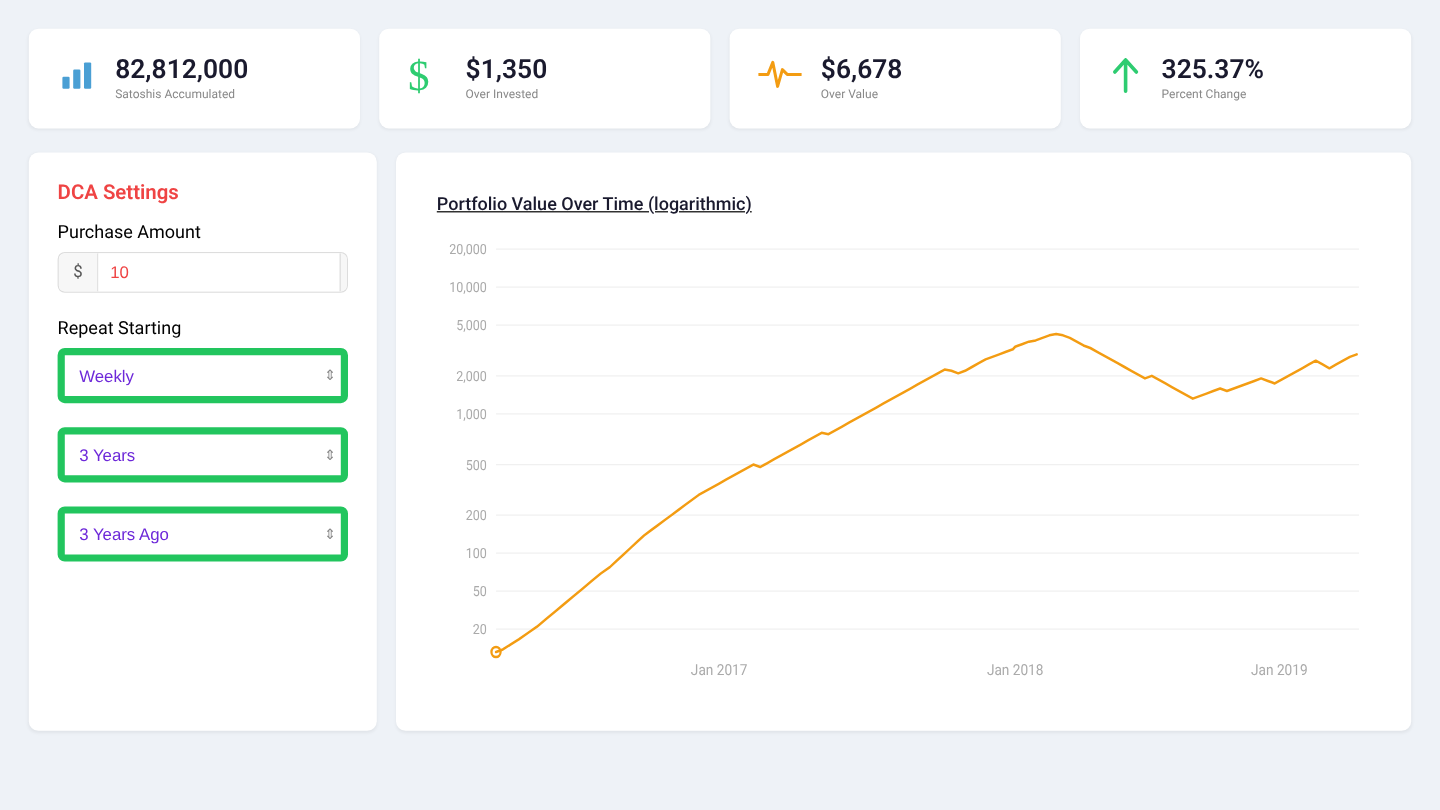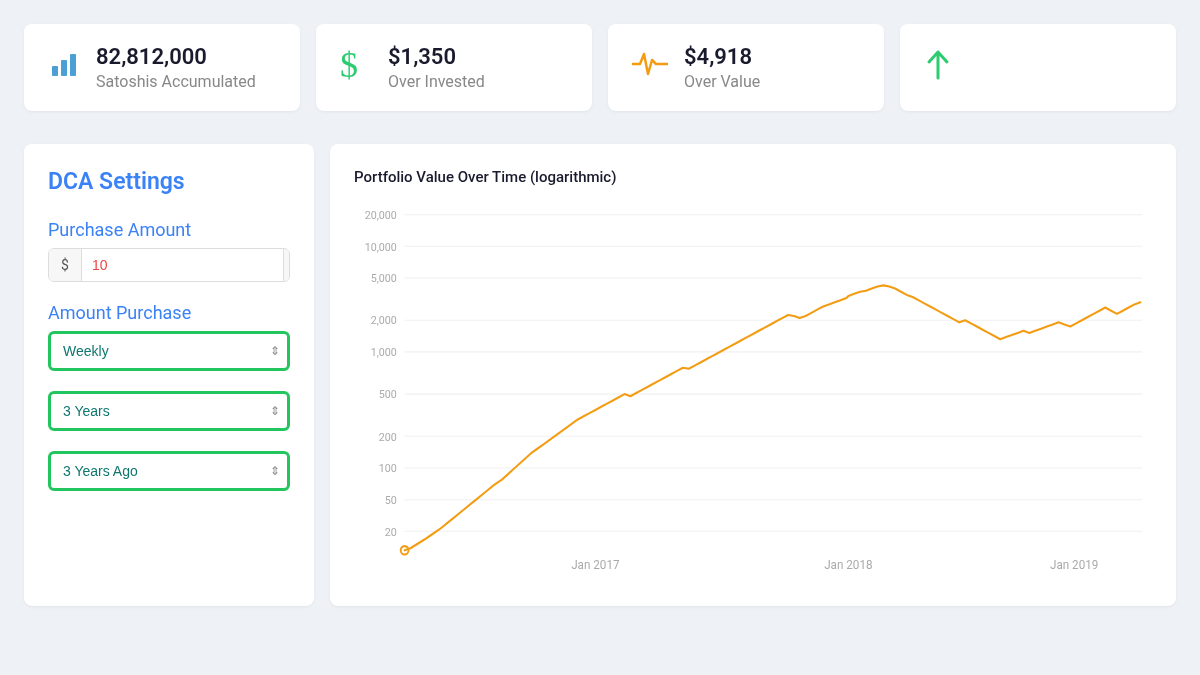--- a/index.html
+++ b/index.html
@@ -7,21 +7,21 @@
       background: #eef2f7;
       font-family: -apple-system, BlinkMacSystemFont, 'Segoe UI', Roboto, sans-serif;
       padding: 24px;
       min-height: 675px;
       width: 1200px;
     }
     .top-cards {
       display: grid;
       grid-template-columns: repeat(4, 1fr);
       gap: 16px;
-      margin-bottom: 33px;
+      margin-bottom: 20px;
     }
     .card {
       background: #fff;
       border-radius: 8px;
       padding: 20px 24px;
       display: flex;
       align-items: center;
       gap: 16px;
       box-shadow: 0 1px 3px rgba(0,0,0,0.06);
     }
@@ -30,47 +30,47 @@
       flex-shrink: 0;
     }
     .card-info {}
     .card-value {
       font-size: 22px;
       font-weight: 600;
       color: #1a1a2e;
       line-height: 1.2;
     }
     .card-label {
-      font-size: 16px;
+      font-size: 10px;
       color: #888;
       margin-top: 2px;
     }
     .bottom-section {
       display: grid;
       grid-template-columns: 290px 1fr;
       gap: 16px;
     }
     .settings-panel {
       background: #fff;
       border-radius: 8px;
       padding: 24px;
       box-shadow: 0 1px 3px rgba(0,0,0,0.06);
     }
     .settings-title {
-      font-size: 23px;
+      font-size: 17px;
       font-weight: 600;
-      color: #3b82f6;
-      margin-bottom: 24px;
+      color: #ef4444;
+      margin-bottom: 13px;
     }
     .field-group {
       margin-bottom: 20px;
     }
     .field-label {
-      font-size: 18px;
-      color: #3b82f6;
+      font-size: 15px;
+      color: #000000;
       margin-bottom: 8px;
     }
     .input-row {
       display: flex;
       border: 1px solid #ddd;
       border-radius: 6px;
       overflow: hidden;
     }
     .input-prefix {
       background: #f7f7f7;
@@ -97,44 +97,45 @@
       color: #555;
       display: flex;
       align-items: center;
     }
     .select-wrapper {
       position: relative;
     }
     .select-wrapper select {
       width: 100%;
       padding: 9px 32px 9px 12px;
-      border: 3px solid #22c55e;
+      border: 6px solid #22c55e;
       border-radius: 6px;
       background: #fff;
       font-size: 14px;
-      color: #0f766e;
+      color: #6d28d9;
       appearance: none;
       -webkit-appearance: none;
       outline: none;
       cursor: pointer;
     }
     .select-arrow {
       position: absolute;
       right: 10px;
       top: 50%;
       transform: translateY(-50%);
       pointer-events: none;
       color: #888;
       font-size: 12px;
     }
     .chart-panel {
       background: #fff;
       border-radius: 8px;
-      padding: 24px;
+      padding: 34px;
       box-shadow: 0 1px 3px rgba(0,0,0,0.06);
+      text-decoration: underline;
     }
     .chart-title {
       font-size: 15px;
       font-weight: 500;
       color: #1a1a2e;
       margin-bottom: 16px;
     }
     .chart-area {
       position: relative;
       width: 100%;
@@ -178,51 +179,55 @@
     </div>
   </div>
 
   <div class="card">
     <div class="card-icon">
       <svg width="36" height="28" viewBox="0 0 36 28" fill="none">
         <polyline points="0,14 8,14 12,4 16,24 20,10 24,14 36,14" stroke="#f39c12" stroke-width="2.5" fill="none" stroke-linejoin="round" stroke-linecap="round"></polyline>
       </svg>
     </div>
     <div class="card-info">
-      <div class="card-value">$4,918</div>
+      <div class="card-value">$6,678</div>
       <div class="card-label">Over Value</div>
     </div>
   </div>
 
   <div class="card">
     <div class="card-icon">
       <svg width="28" height="36" viewBox="0 0 28 36" fill="none">
         <path d="M14 32 L14 6 M14 6 L5 16 M14 6 L23 16" stroke="#2ecc71" stroke-width="3" stroke-linecap="round" stroke-linejoin="round"></path>
       </svg>
+    </div>
+    <div class="card-info">
+      <div class="card-value">325.37%</div>
+      <div class="card-label">Percent Change</div>
     </div>
   </div>
 
 </div>
 
 <div class="bottom-section">
 
   <div class="settings-panel">
     <div class="settings-title">DCA Settings</div>
 
     <div class="field-group">
       <div class="field-label">Purchase Amount</div>
       <div class="input-row">
         <div class="input-prefix">$</div>
         <input class="input-main" type="text" value="10" style="">
         <div class="input-suffix">.00</div>
       </div>
     </div>
 
     <div class="field-group">
-      <div class="field-label">Amount Purchase</div>
+      <div class="field-label">Repeat Starting</div>
       <div class="select-wrapper">
         <select>
           <option>Weekly</option>
           <option>Daily</option>
           <option>Monthly</option>
         </select>
         <span class="select-arrow">⇕</span>
       </div>
     </div>
 

